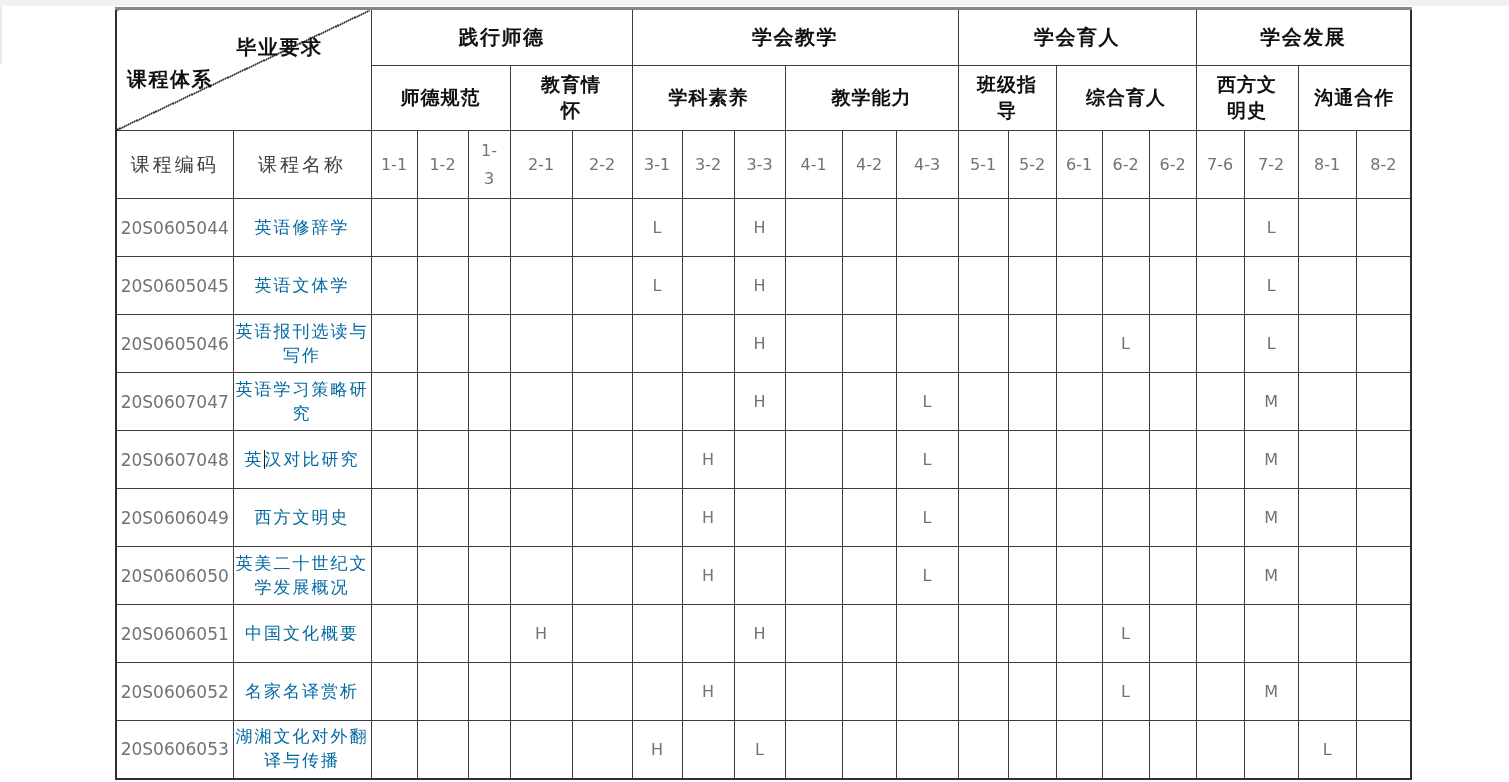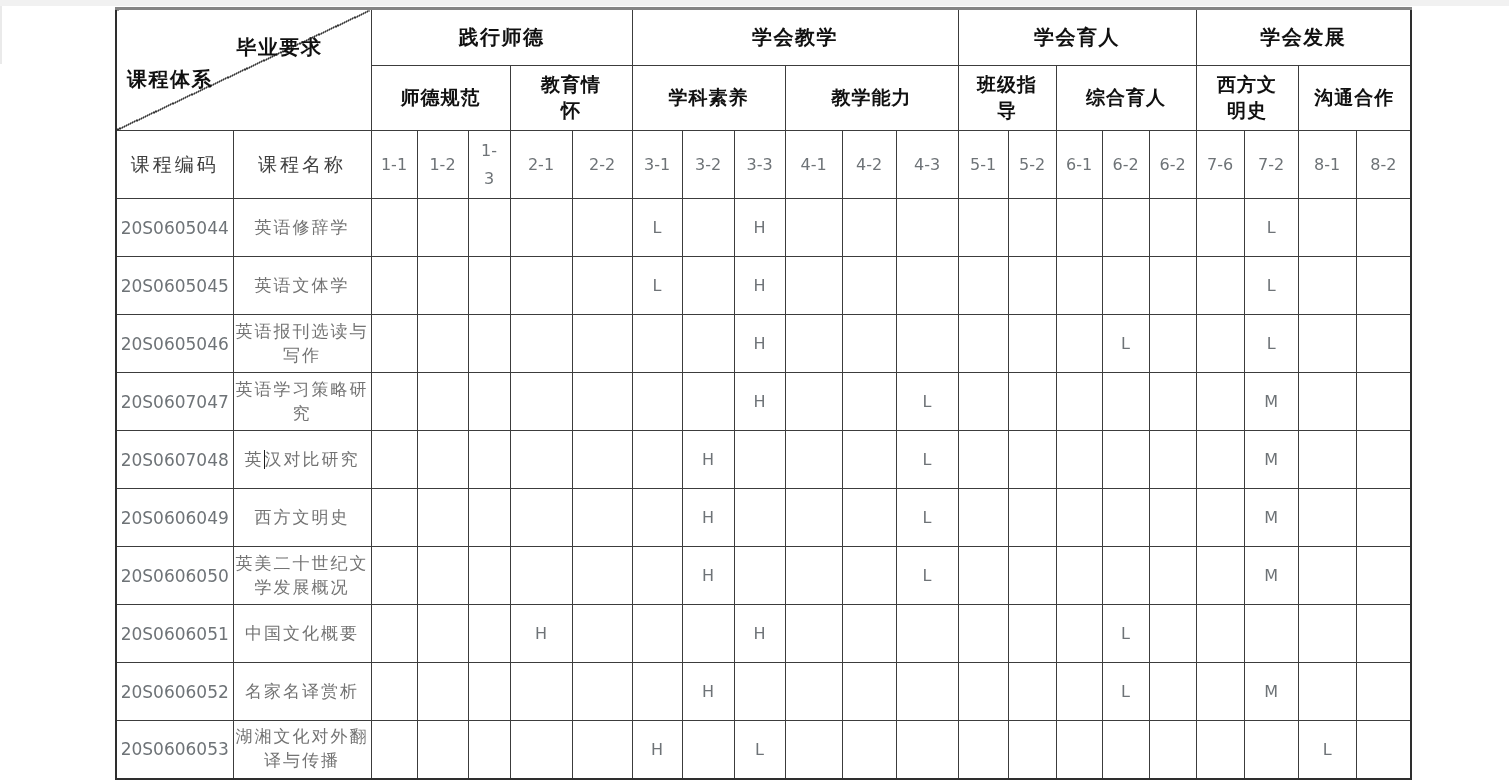--- a/index.html
+++ b/index.html
@@ -16,21 +16,21 @@
     border:2px solid #2e2e2e;border-top:3px solid #858585;
   }
   table.matrix td{
     border:1px solid #3c3c3c;padding:0;text-align:center;vertical-align:middle;overflow:hidden;
   }
   tr.r-groups{height:57px;border-radius:20px;}
   tr.r-subs{height:65px;}
   tr.r-codes{height:68px;}
   tr.r-data{height:58px;margin-top:20px;}
 
-  .cjk{font-family:"Liberation Serif", serif;color:#737373;}
+  .cjk{font-family:"Liberation Serif", serif;color:#0369a1;}
   .hdr{font-weight:bold;font-size:20px;letter-spacing:1.5px;color:#101010;}
   .sub-label{font-weight:bold;font-size:19px;letter-spacing:1px;color:#101010;
              font-family:"Liberation Serif", serif;display:inline-block;line-height:26px;}
   .wrap3{max-width:64px;}
   .num{font-family:"DejaVu Sans", sans-serif;color:#6e7377;}
   .colcode{font-size:16px;line-height:20px;}
   .narrowcode .cellspan{display:inline-block;width:23px;line-height:28px;}
   .codehdr{font-size:19px;letter-spacing:3px;color:#3e3e3e;}
   .codecell{font-size:17px;}
   .mark{font-size:16px;}

